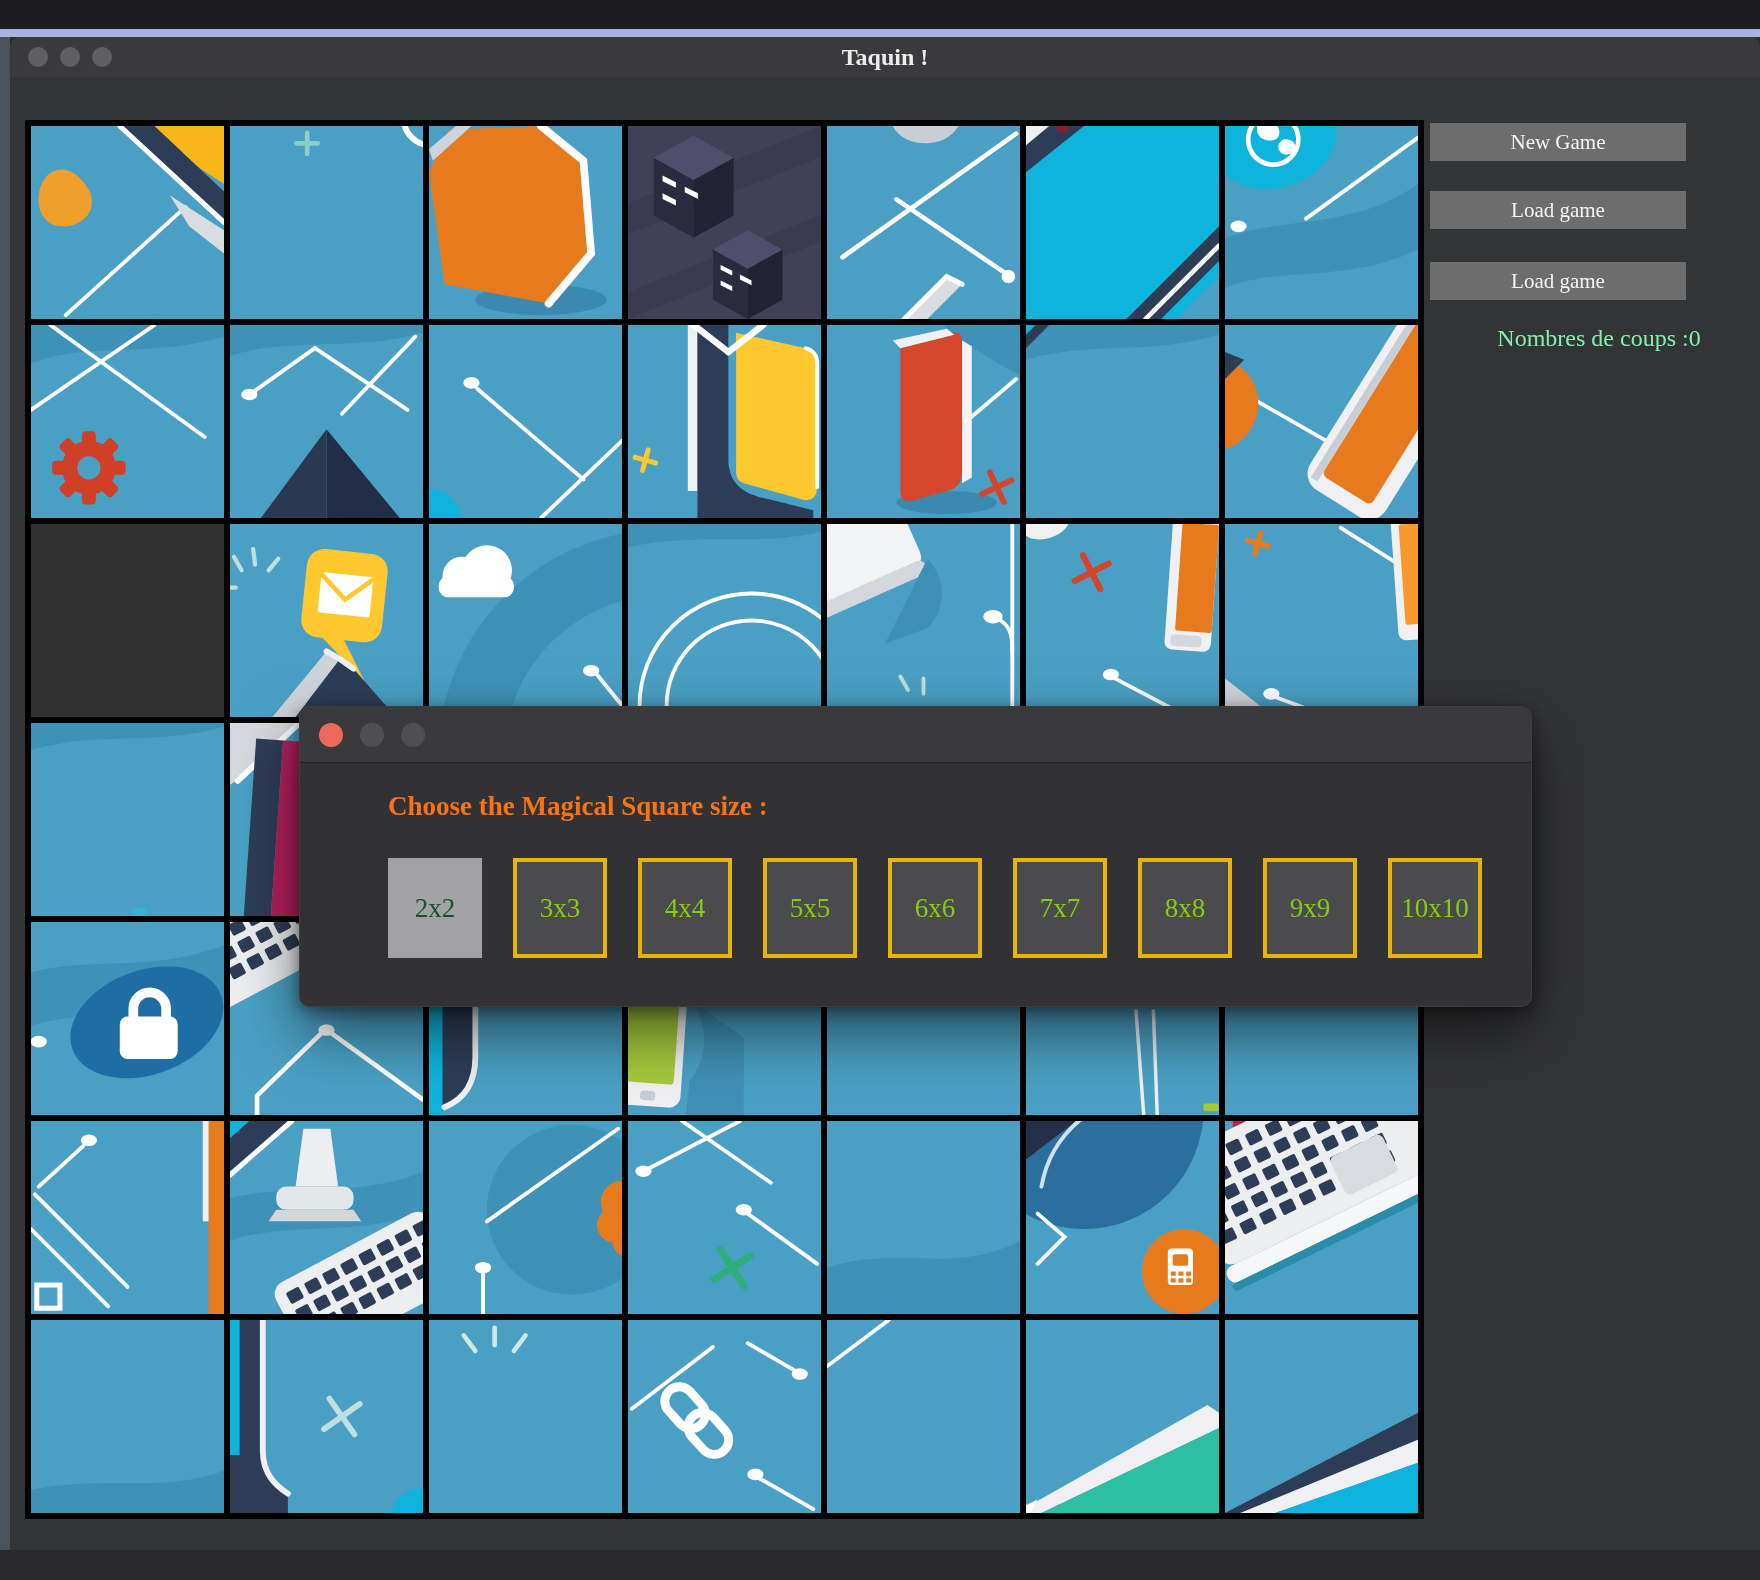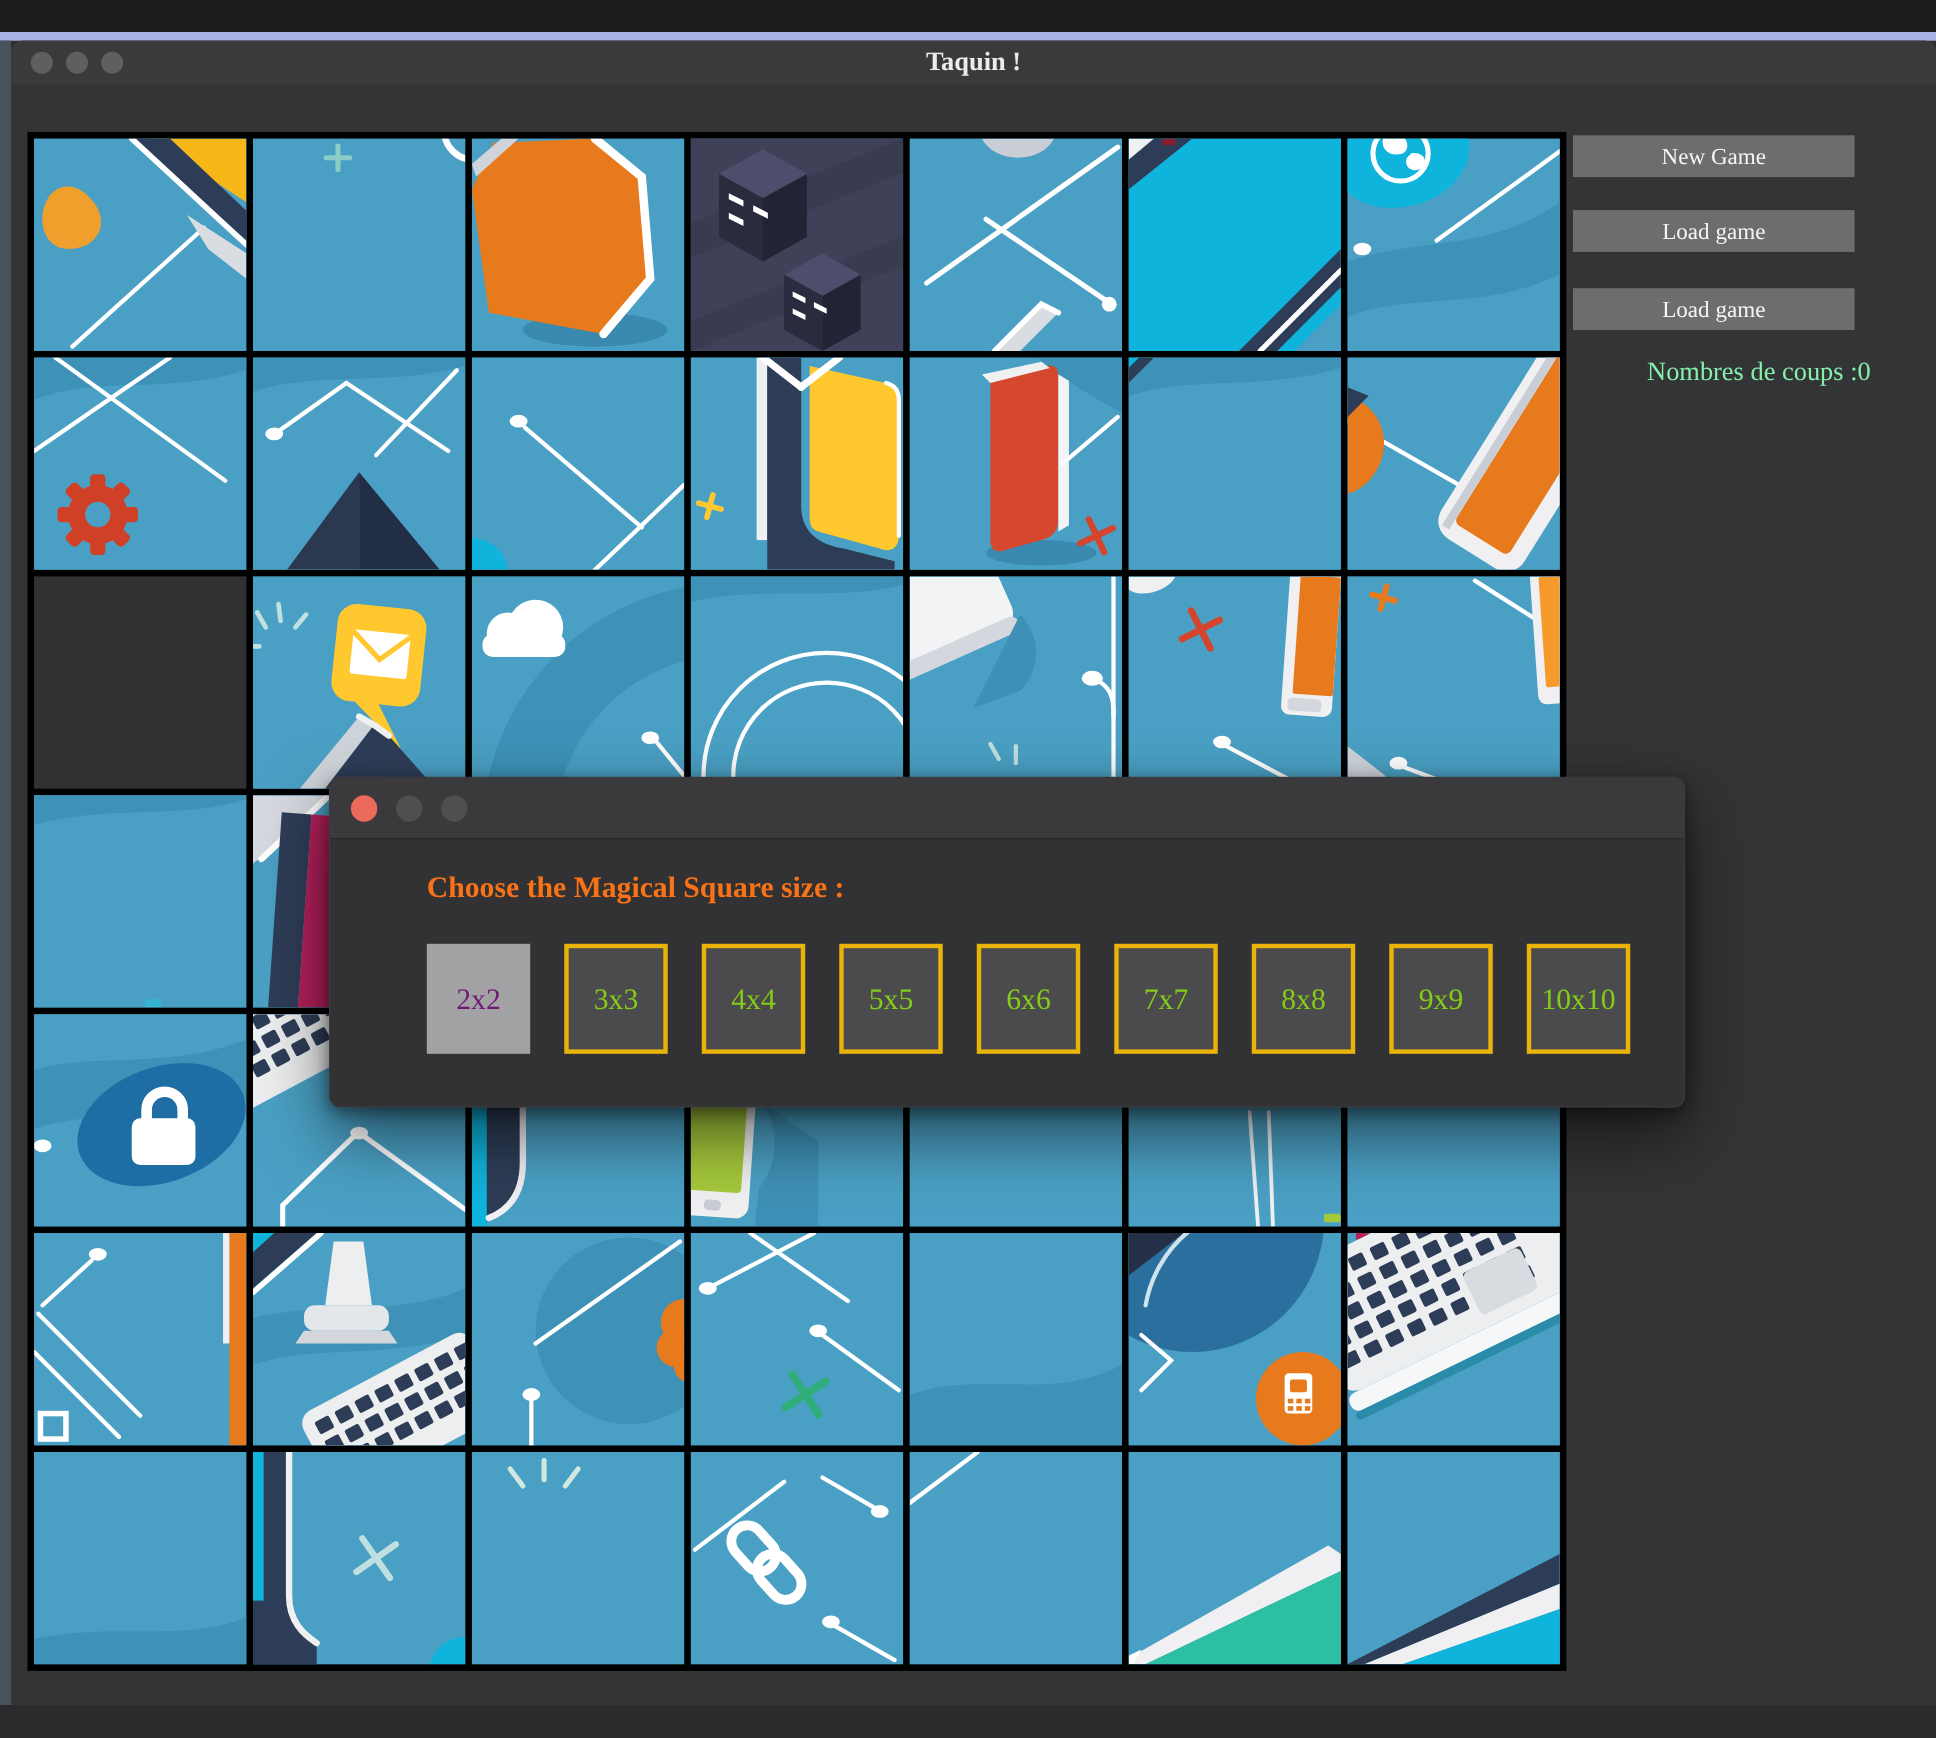--- a/index.html
+++ b/index.html
@@ -40,21 +40,21 @@
   .dialog-titlebar{position:absolute;left:0;top:0;width:100%;height:56px;background:#3a3a3c;
                    border-radius:11px 11px 0 0;border-bottom:1px solid #1f1f1f;box-sizing:border-box;}
   .dialog-dots{position:absolute;left:19px;top:0;height:56px;display:flex;align-items:center;gap:17px;}
   .ddot{width:24px;height:24px;border-radius:50%;}
   .ddot-red{background:#ec6a5c;}
   .ddot-gray{background:#4f4f51;}
   .dialog-prompt{position:absolute;left:88px;top:84px;color:#f97316;font-size:27px;font-weight:bold;}
   .size-row{position:absolute;left:88px;top:151px;display:flex;gap:31px;}
   .size-btn{width:94px;height:100px;background:#4b4b4d;border:4px solid #eab308;
             color:#84cc16;font-size:27px;font-family:inherit;cursor:pointer;box-sizing:border-box;}
-  .size-btn--selected{background:#a2a2a4;border:none;color:#701a75;}
+  .size-btn--selected{background:#a2a2a4;border:none;color:#14532d;}
 </style>
 </head>
 <body>
 
 <div id="stage">
   <div class="desktop-top"></div>
   <div class="desktop-left"></div>
 
   <div class="window">
     <div class="titlebar">

